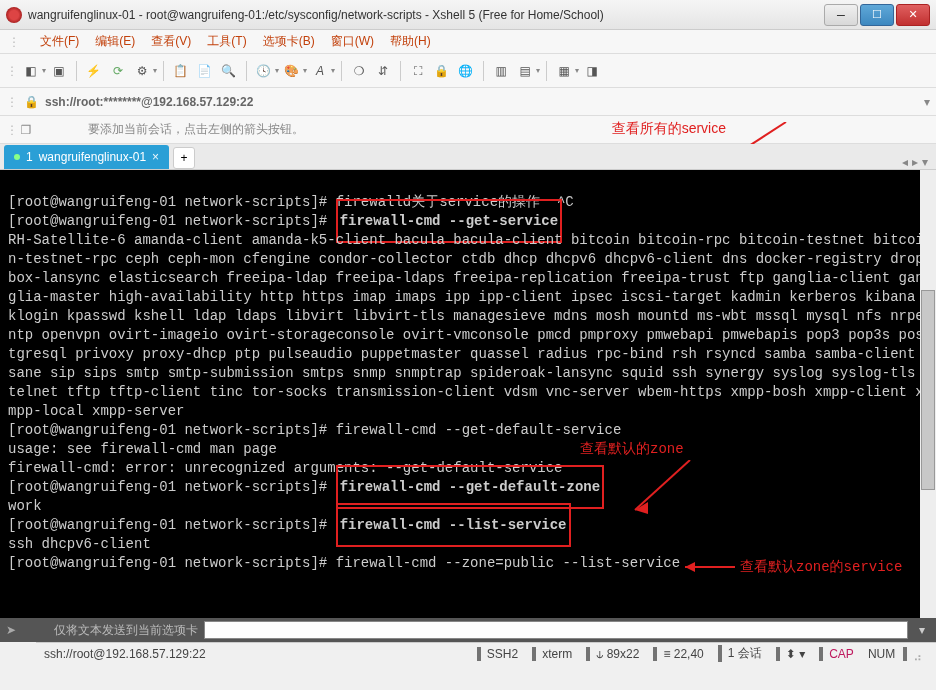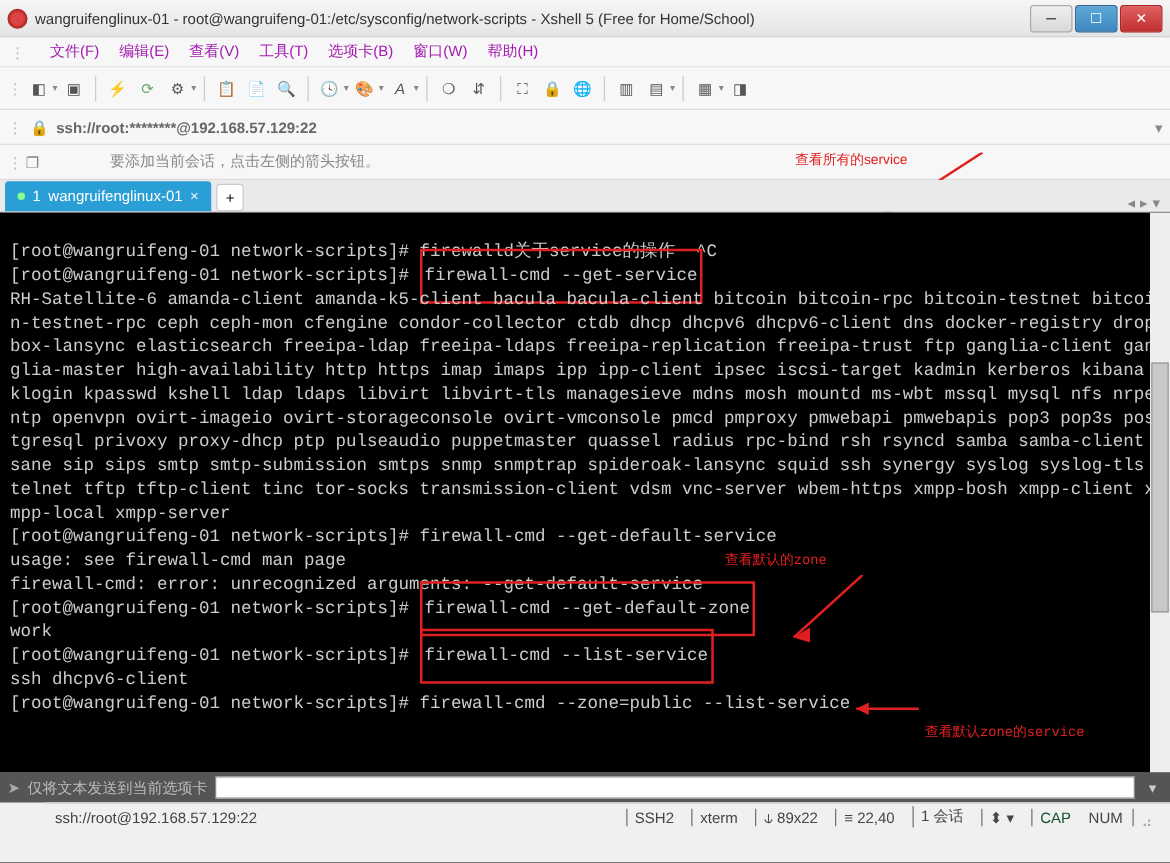--- a/index.html
+++ b/index.html
@@ -5,52 +5,52 @@
 * { margin: 0; padding: 0; box-sizing: border-box; }
 body { font-family: "Microsoft YaHei", Arial, sans-serif; font-size: 12px; background: #f0f0f0; width: 936px; height: 690px; overflow: hidden; position: relative; }
 .titlebar { height: 30px; background: linear-gradient(#f5f5f5, #e5e5e5); display: flex; align-items: center; padding: 12px 6px; border-bottom: 1px solid #ccc; }
 .titlebar .app-icon { width: 16px; height: 16px; background: radial-gradient(circle, #d44 40%, #a22 70%); border-radius: 50%; margin-right: 6px; }
 .titlebar .title-text { flex: 1; color: #333; font-size: 12px; }
 .win-btns { display: flex; gap: 0; }
 .win-btn { width: 34px; height: 22px; display: flex; align-items: center; justify-content: center; background: linear-gradient(#f0f0f0, #d8d8d8); border: 1px solid #aaa; border-radius: 3px; margin-left: 2px; font-size: 11px; }
 .win-btn.close { background: linear-gradient(#e06060, #c13030); color: #fff; border-color: #a22; }
 .win-btn.max { background: linear-gradient(#5fa8d8, #3d88c0); color: #fff; border-color: #369; }
 .menubar { height: 24px; background: #f7f7f7; display: flex; align-items: center; padding: 0 8px; border-bottom: 1px solid #ddd; gap: 16px; }
-.menubar span { color: #a21caf; }
+.menubar span { color: #c2410c; }
 .menubar .grip { color: #bbb; margin-right: 4px; }
 .toolbar { height: 34px; background: #f7f7f7; display: flex; align-items: center; padding: 0 6px; border-bottom: 1px solid #ddd; gap: 2px; }
 .tb-btn { width: 22px; height: 22px; display: flex; align-items: center; justify-content: center; color: #555; border-radius: 2px; }
 .tb-sep { width: 1px; height: 20px; background: #ccc; margin: 0 4px; }
 .tb-dd { font-size: 8px; color: #888; margin-left: -2px; }
 .addrbar { height: 28px; background: #f7f7f7; display: flex; align-items: center; padding: 0 6px; border-bottom: 1px solid #ddd; }
 .addrbar .lock { color: #888; margin: 0 6px; }
 .addrbar .url { flex: 1; color: #666; font-weight: bold; }
 .addrbar .dd { color: #888; }
 .hintbar { height: 28px; background: #f7f7f7; display: flex; align-items: center; padding: 0 6px; border-bottom: 1px solid #ddd; position: relative; }
 .hintbar .hint-icon { width: 16px; height: 16px; margin-right: 6px; color: #888; display:flex; align-items:center; justify-content:center; }
 .hintbar .hint-text { color: #888; margin-left: 48px; }
-.annotation { position: absolute; color: #e02020; font-size: 11px; pointer-events: none; }
+.annotation { position: absolute; color: #e02020; font-size: 14px; pointer-events: none; }
 .tabbar { height: 26px; background: #eaeaea; display: flex; align-items: flex-end; padding: 0 4px; border-bottom: 1px solid #ccc; position: relative; }
 .tab { height: 24px; background: #2a9fd6; color: #fff; display: flex; align-items: center; padding: 0 10px; border-radius: 3px 3px 0 0; gap: 6px; }
 .tab .dot { width: 6px; height: 6px; background: #8f8; border-radius: 50%; }
 .tab .tabx { font-size: 12px; opacity: .9; }
 .tab-add { width: 22px; height: 22px; background: #fff; border: 1px solid #ccc; display: flex; align-items: center; justify-content: center; margin-left: 4px; border-radius: 3px; }
 .tab-nav { margin-left: auto; display: flex; gap: 4px; color: #888; padding-right: 4px; }
 .terminal { background: #000; color: #ccc; font-family: "Courier New", monospace; font-size: 14px; line-height: 19px; padding: 4px 8px; height: 448px; overflow: hidden; white-space: pre-wrap; word-break: break-all; position: relative; }
 .terminal .scrollbar { position: absolute; right: 0; top: 0; width: 16px; height: 100%; background: #eee; }
 .terminal .thumb { position: absolute; right: 1px; top: 120px; width: 14px; height: 200px; background: #c8c8c8; border: 1px solid #999; }
 .prompt-root { color: #ccc; text-align: right; }
-.redbox { border: 2px solid #e02020; padding: 12px 2px; }
+.redbox { border: 2px solid #e02020; padding: 12px 2px; font-weight: bold; }
 .sendbar { height: 24px; background: #555; display: flex; align-items: center; padding: 0 6px; color: #ccc; gap: 6px; }
 .sendbar .send-icon { color: #aaa; }
 .sendbar .send-input { flex: 1; height: 18px; background: #fff; border: 1px solid #888; }
 .sendbar .send-dd { width: 16px; text-align: center; }
 .statusbar { height: 22px; background: #f0f0f0; display: flex; align-items: center; padding: 0 8px; border-top: 1px solid #ccc; color: #444; gap: 8px; margin-left: 36px; }
 .statusbar .spacer { flex: 1; }
-.statusbar .seg { padding: 0 6px; border-left: 1px solid #737373; }
+.statusbar .seg { padding: 0 6px; border-left: 4px solid #737373; }
 .ann-arrow { position: absolute; pointer-events: none; }
 </style>
 </head>
 <body>
 
 <div class="titlebar">
   <div class="app-icon"></div>
   <div class="title-text">wangruifenglinux-01 - root@wangruifeng-01:/etc/sysconfig/network-scripts - Xshell 5 (Free for Home/School)</div>
   <div class="win-btns">
     <div class="win-btn">─</div>
@@ -154,39 +154,39 @@
 <span>work</span>
 <span class="prompt-root">[root@wangruifeng-01 network-scripts]# </span><span class="redbox">firewall-cmd --list-service</span>
 <span>ssh dhcpv6-client</span>
 <span class="prompt-root">[root@wangruifeng-01 network-scripts]# </span><span>firewall-cmd --zone=public --list-service</span>
 <div class="scrollbar"><div class="thumb"></div></div>
 <span class="annotation" style="left:580px; top:270px;">查看默认的zone</span>
 <svg class="ann-arrow" style="left:630px; top:290px;" width="80" height="60">
       <line x1="60" y1="0" x2="5" y2="50" stroke="#e02020" stroke-width="2"></line>
       <polygon points="5,50 18,42 18,54" fill="#e02020"></polygon>
     </svg>
-<span class="annotation" style="left:740px; top:408px;">查看默认zone的service</span>
+<span class="annotation" style="left:740px; top:388px;">查看默认zone的service</span>
 <svg class="ann-arrow" style="left:680px; top:391px;" width="60" height="12">
       <line x1="55" y1="6" x2="5" y2="6" stroke="#e02020" stroke-width="2"></line>
       <polygon points="5,6 15,1 15,11" fill="#e02020"></polygon>
     </svg>
 </div>
 
 <div class="sendbar">
   <span class="send-icon">➤</span>
-  <span style="color:#bbb;">仅将文本发送到当前选项卡</span>
+  <span style="color:#bbb;margin-left:32px;">仅将文本发送到当前选项卡</span>
   <div class="send-input"></div>
   <span class="send-dd">▾</span>
 </div>
 
 <div class="statusbar">
   <span>ssh://root@192.168.57.129:22</span>
   <span class="spacer"></span>
   <span class="seg">SSH2</span>
   <span class="seg">xterm</span>
   <span class="seg">⫝ <span>89x22</span></span>
   <span class="seg">≡ <span>22,40</span></span>
   <span class="seg">1 会话</span>
   <span class="seg">⬍ ▾</span>
-  <span class="seg" style="color:#14532d;">CAP</span>
+  <span class="seg" style="color:#be185d;">CAP</span>
   <span>NUM</span>
   <span class="seg" style="color:#aaa;">⣠</span>
 </div>
 
 </body></html>

